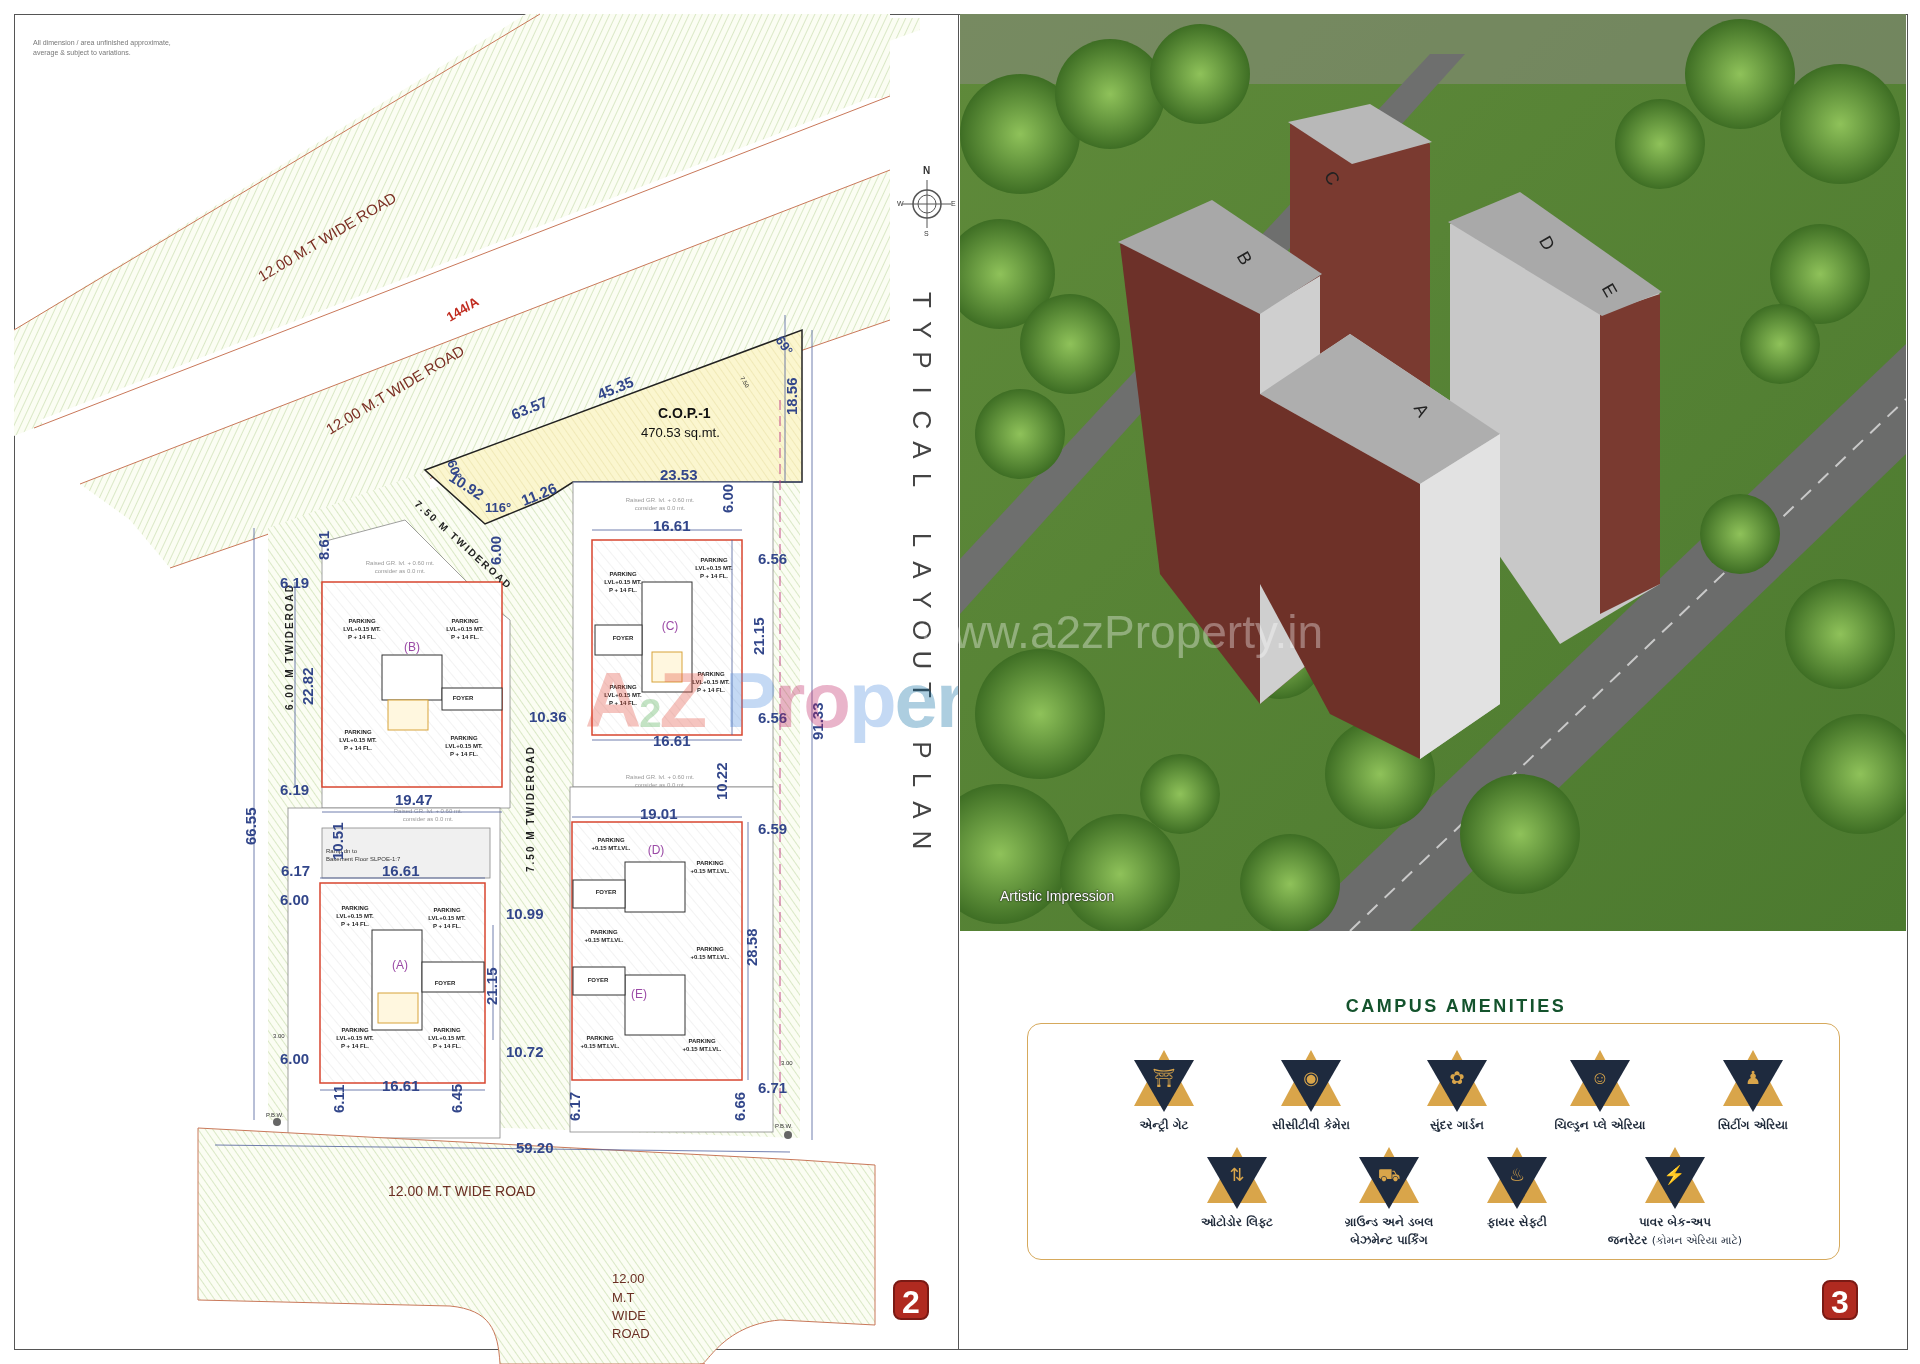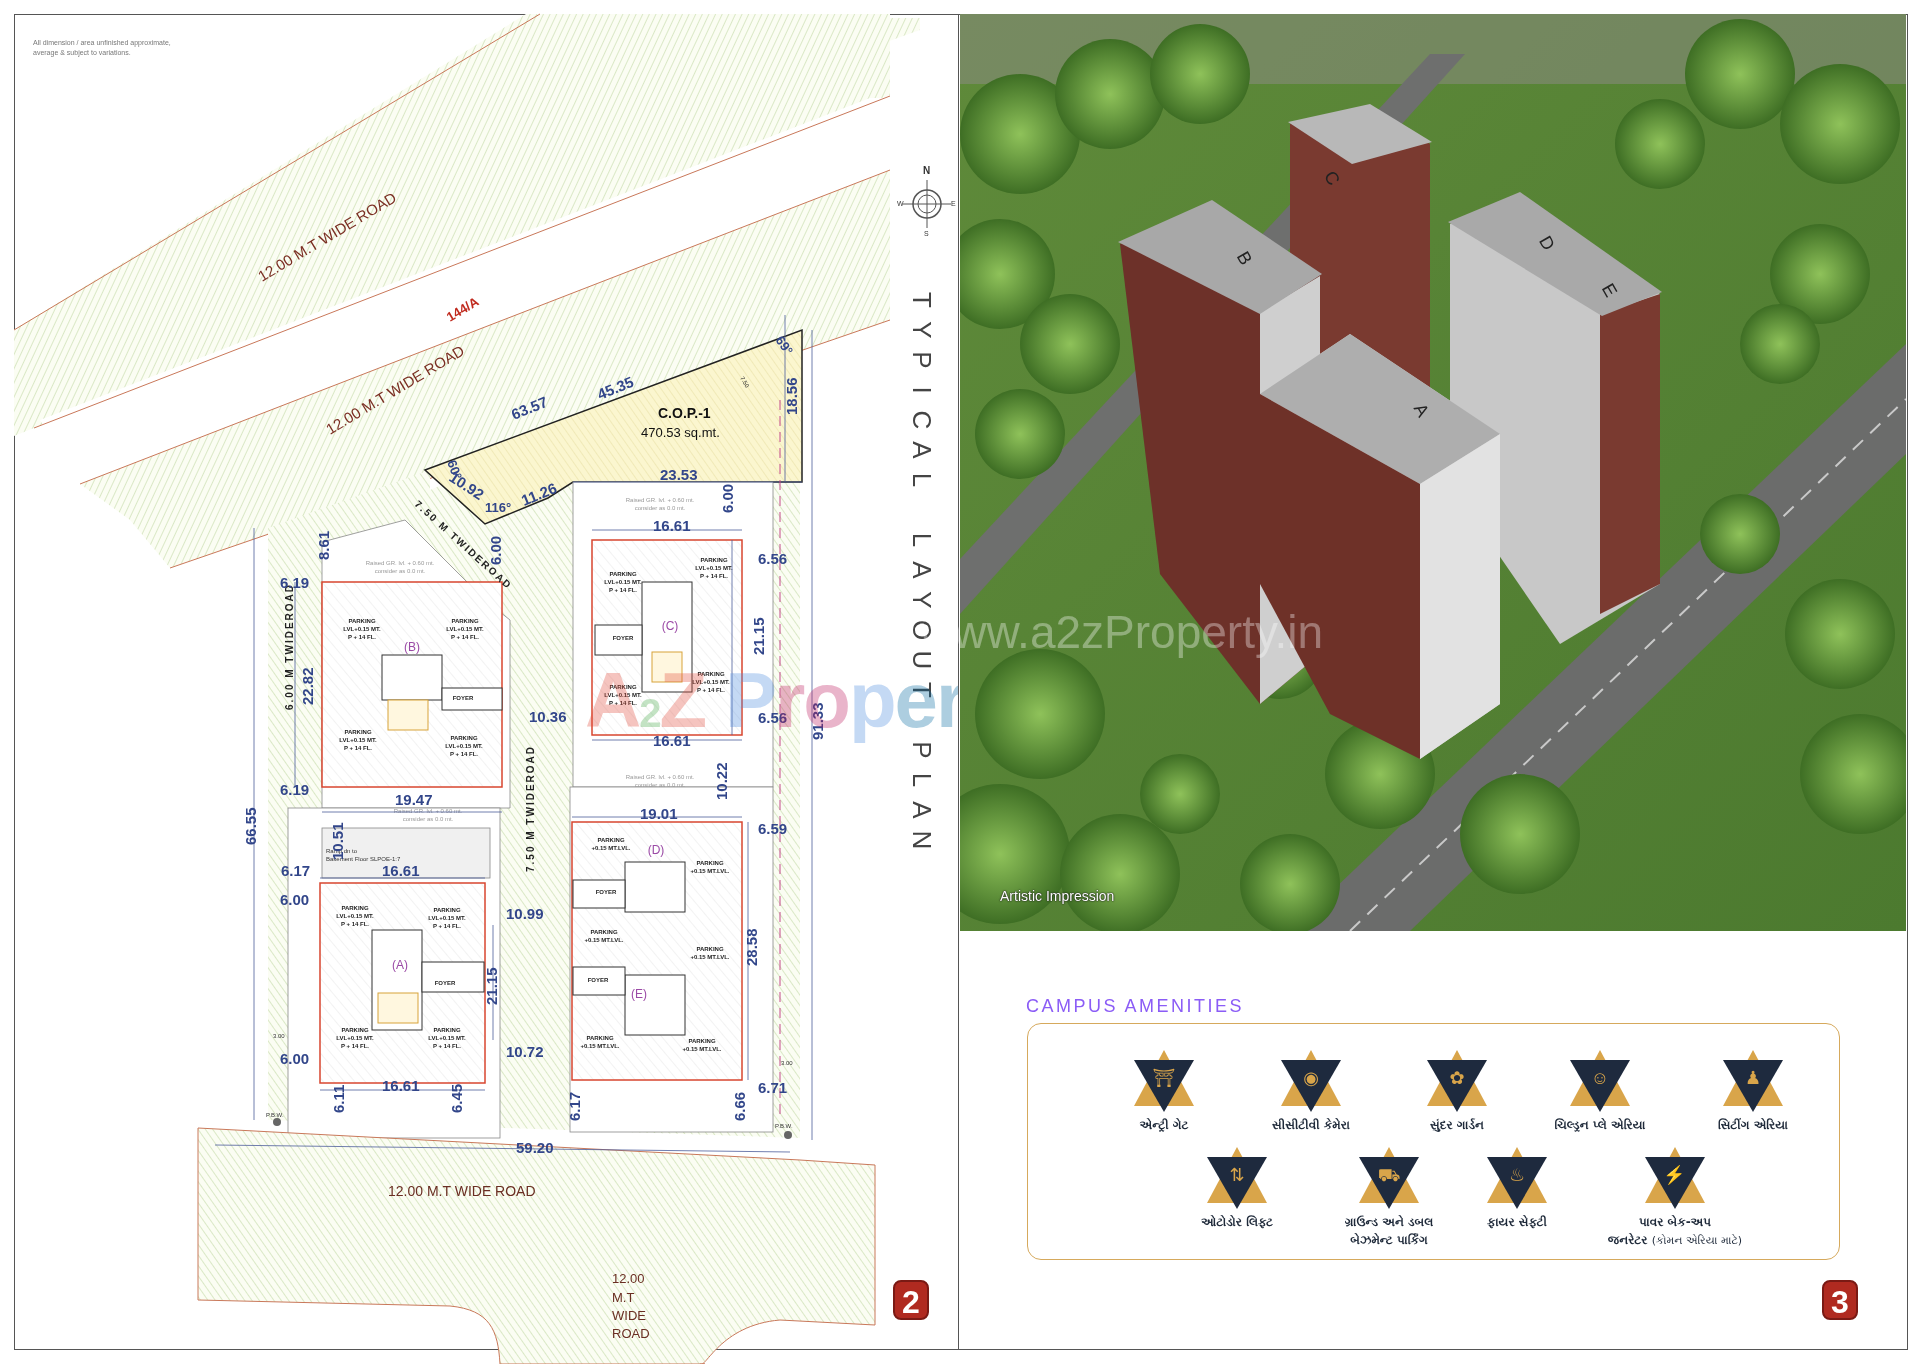--- a/index.html
+++ b/index.html
@@ -10,21 +10,21 @@
   .disclaimer{position:absolute;left:33px;top:38px;font-size:7px;line-height:10px;color:#777;width:200px;}
   svg text{font-family:"Liberation Sans",sans-serif;}
   .plan-svg{position:absolute;left:0;top:0;}
   .vtitle{position:absolute;left:905px;top:285px;width:34px;display:flex;flex-direction:column;align-items:center;font-size:26px;color:#444;letter-spacing:0;line-height:30px;}
   .vtitle span{display:block;transform:rotate(90deg);height:30px;width:30px;text-align:center;}
   .compass{position:absolute;left:897px;top:162px;width:60px;height:80px;}
   .page-num{position:absolute;width:36px;height:40px;border-radius:8px;background:#b02a20;color:#fff;font-weight:bold;font-size:32px;text-align:center;line-height:40px;border:2px solid #7a1a14;box-sizing:border-box;}
   .render{position:absolute;left:960px;top:14px;width:946px;height:917px;overflow:hidden;}
   .render svg{width:100%;height:100%;display:block;}
   .artistic{position:absolute;left:1000px;top:888px;font-size:14px;color:#fff;text-shadow:0 0 2px #222,0 0 1px #000;}
-  .amen-title{position:absolute;left:1026px;top:996px;width:860px;text-align:left;font-size:18px;font-weight:normal;letter-spacing:2.5px;color:#8b5cf6;}
+  .amen-title{position:absolute;left:1026px;top:996px;width:860px;text-align:center;font-size:18px;font-weight:bold;letter-spacing:2.5px;color:#14532d;}
   .amen-box{position:absolute;left:1027px;top:1023px;width:813px;height:237px;border:1.5px solid #d6a95c;border-radius:14px;box-sizing:border-box;}
   .amen{position:absolute;width:150px;text-align:center;}
   .amen .ico{width:64px;height:64px;margin:0 auto;position:relative;}
   .amen .lbl{font-family:"DejaVu Sans",sans-serif;font-size:12px;color:#1f2a3a;margin-top:4px;line-height:18px;font-weight:bold;}
   .amen .lbl small{font-size:11px;font-weight:normal;}
   .wm-a2z{position:absolute;left:585px;top:655px;font-size:78px;font-weight:bold;opacity:.32;letter-spacing:-2px;pointer-events:none;}
   .wm-url{position:absolute;left:920px;top:605px;font-size:46px;color:rgba(255,255,255,.35);pointer-events:none;}
 </style>
 </head>
 <body>

